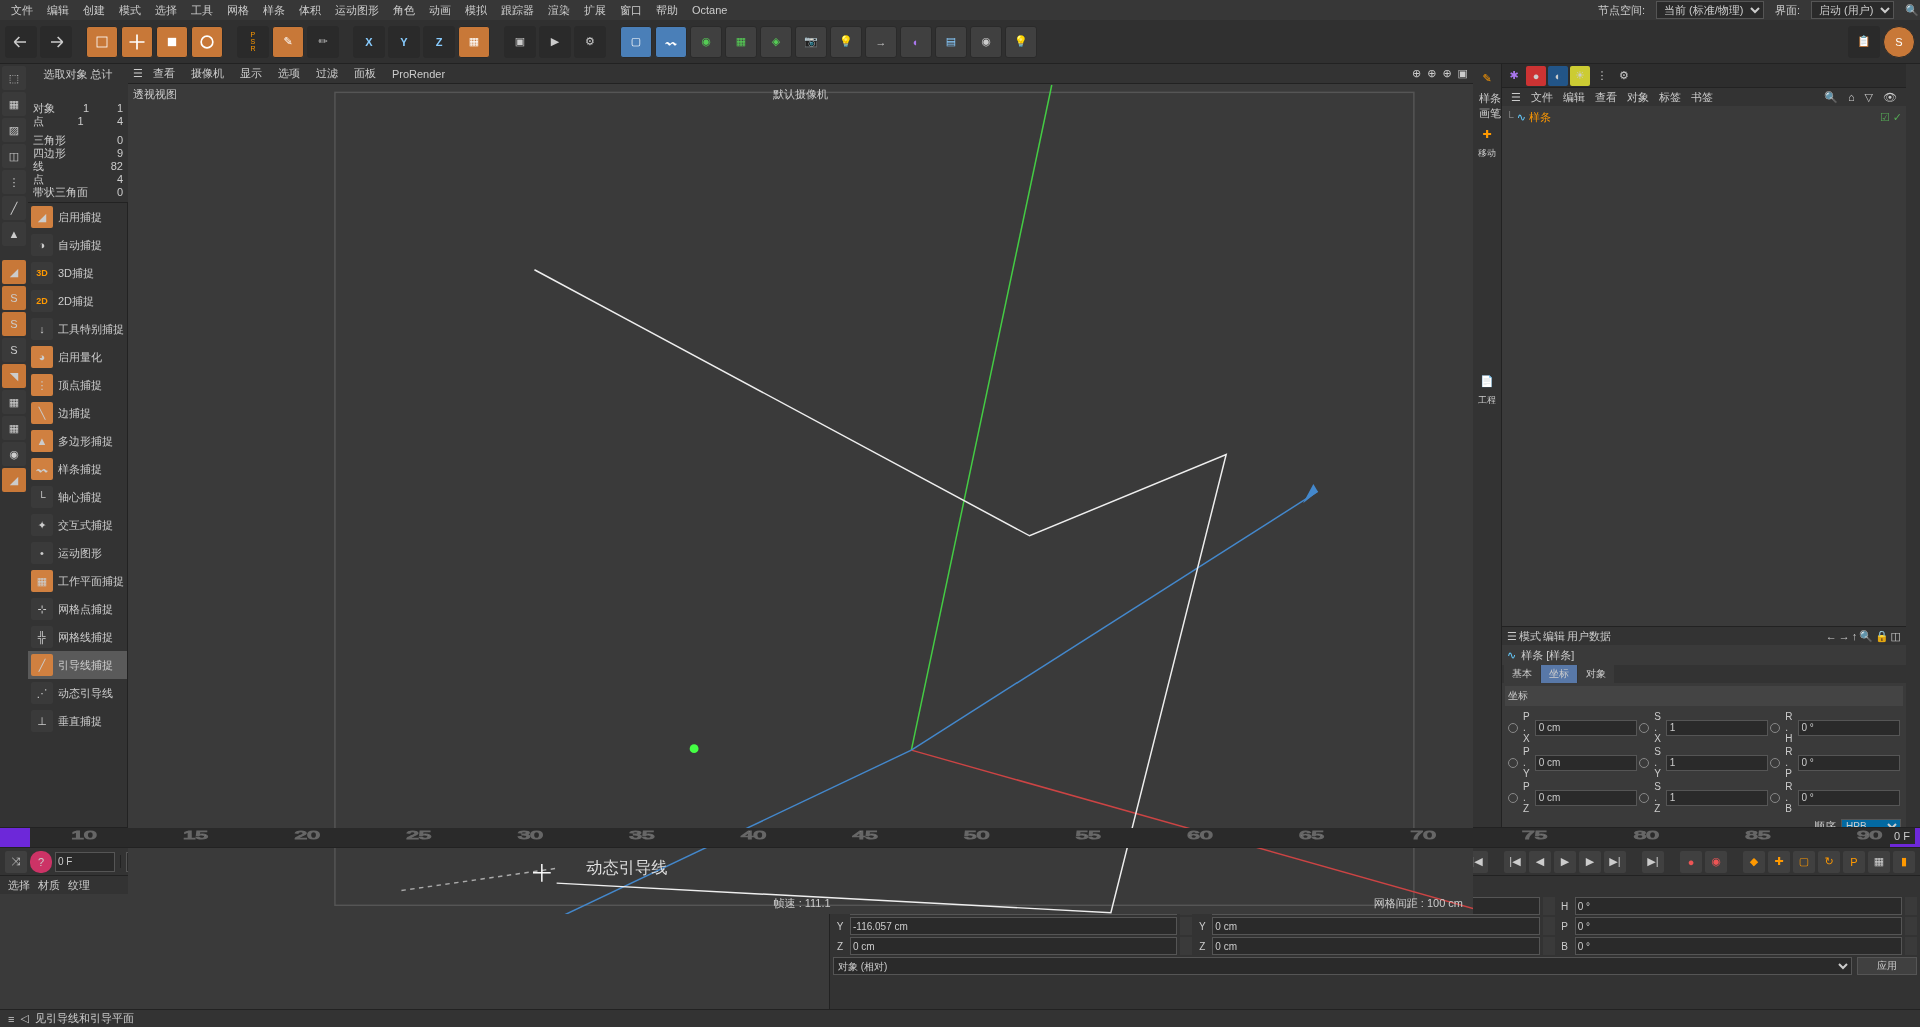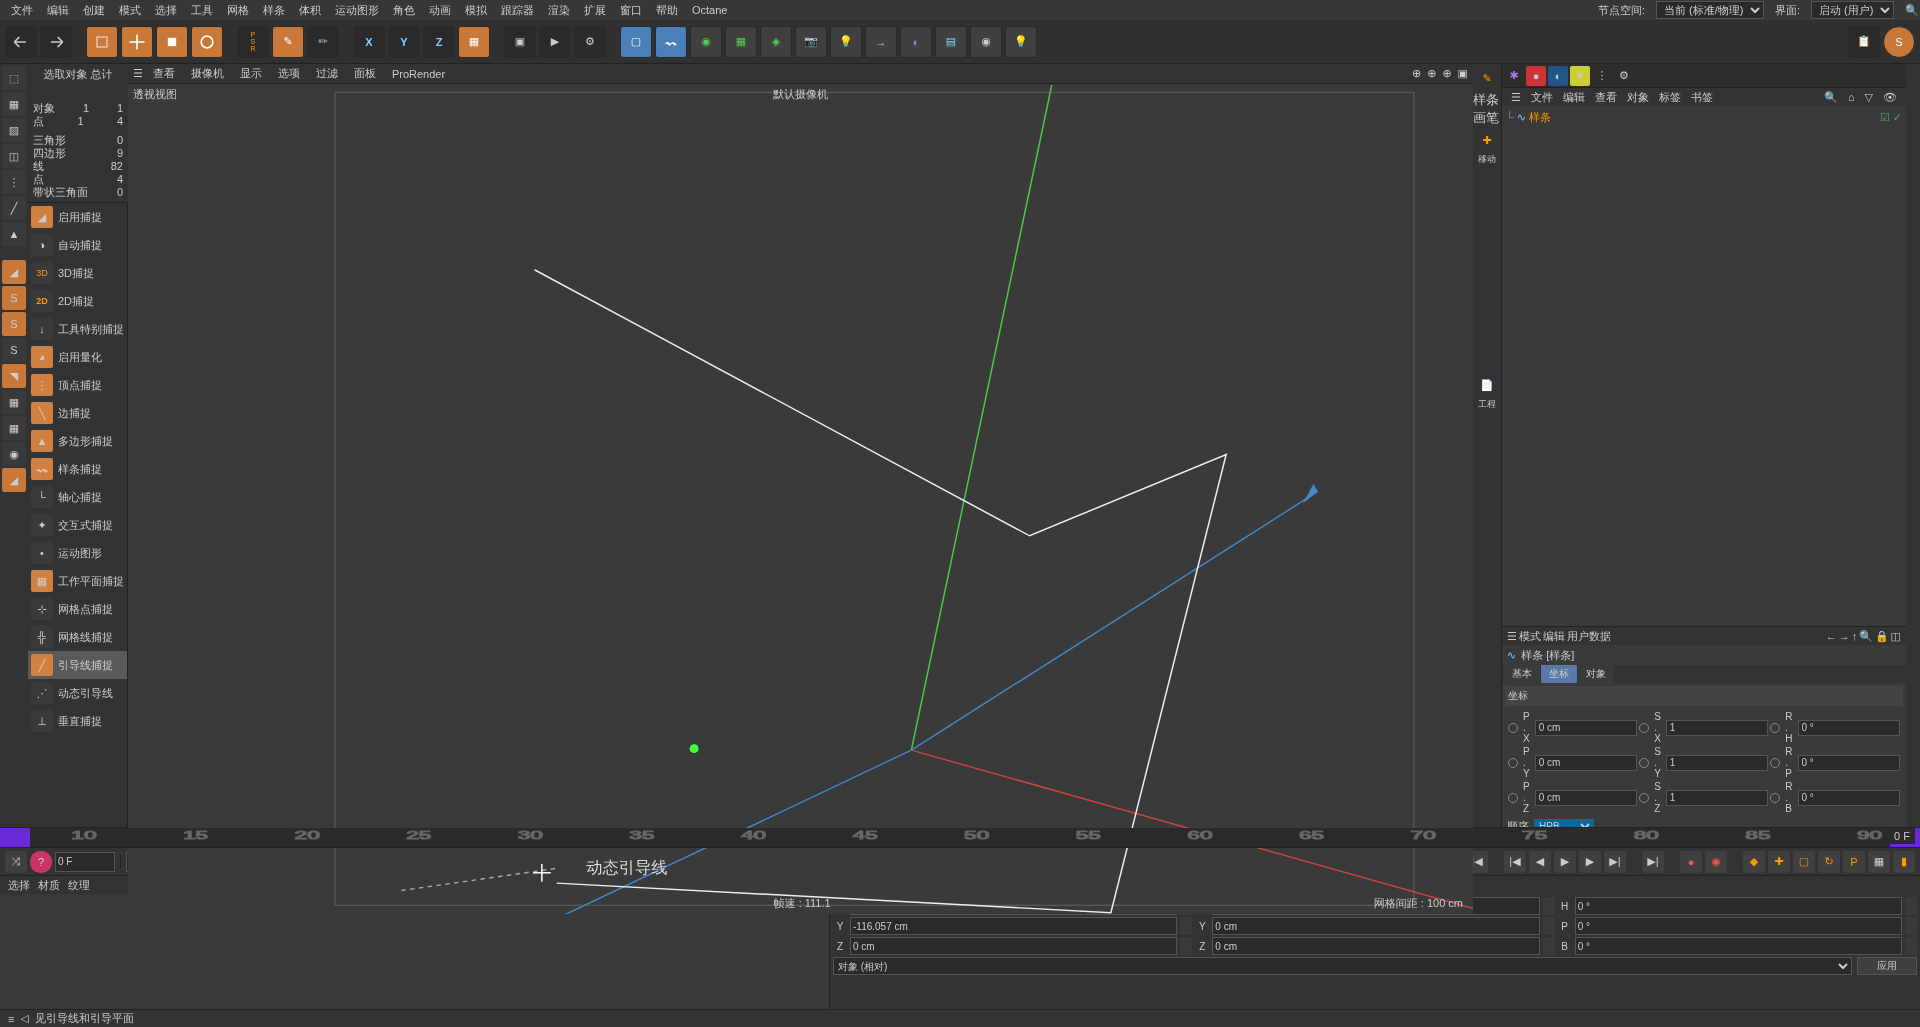--- a/index.html
+++ b/index.html
@@ -239,21 +239,21 @@
     <div class="snap-panel" style="flex:1;overflow:auto">
       <div class="snap-item">
           <div class="snap-icon orange">◢</div>
           <span>启用捕捉</span>
         </div>
       <div class="snap-item">
           <div class="snap-icon">◑</div>
           <span>自动捕捉</span>
         </div>
       <div class="snap-item">
-          <div class="snap-icon oorange" style="font-size:9px;font-weight:normal">3D</div>
+          <div class="snap-icon oorange" style="font-size:9px;font-weight:bold">3D</div>
           <span>3D捕捉</span>
         </div>
       <div class="snap-item">
           <div class="snap-icon oorange" style="font-size:9px;font-weight:bold">2D</div>
           <span>2D捕捉</span>
         </div>
       <div class="snap-item">
           <div class="snap-icon">↓</div>
           <span>工具特别捕捉</span>
         </div>
@@ -357,21 +357,21 @@
         </g>
         <text x="310" y="533" fill="#ddd" font-size="11">动态引导线</text>
       </svg>
       <span class="vp-info" style="left:48%">帧速 : 111.1</span>
       <span class="vp-info" style="right:10px">网格间距 : 100 cm</span>
     </div>
   </div>
 
   <div class="right-col">
     <div class="rtool" style="color:#f90">✎</div>
-    <span style="font-size:13px;text-align:left">样条画笔</span>
+    <span style="font-size:11px;text-align:right">样条画笔</span>
     <div class="rtool" style="color:#f90">✚</div>
     <span style="font-size:9px">移动</span>
     <div style="flex:1"></div>
     <div class="rtool">📄</div>
     <span style="font-size:9px;margin-bottom:5px">工程</span>
     <div style="flex:2"></div>
   </div>
 
   <div class="right-panel">
     <div class="render-bar">
@@ -455,21 +455,21 @@
           <span class="circ"></span>
             <span class="lbl">P . Z</span>
             <input value="0 cm" style="">
           <span class="circ"></span>
             <span class="lbl">S . Z</span>
             <input value="1" style="">
           <span class="circ"></span>
             <span class="lbl">R . B</span>
             <input value="0 °" style="">
         </div>
-        <div style="display:flex;gap:5px;padding:2px">
+        <div style="display:flex;justify-content:flex-end;gap:5px;padding:2px">
           <span>顺序</span>
           <select style="background:#0369a1;border:1px solid #555;color:#ccc;font-size:10px;width:60px"><option>HPB</option></select>
         </div>
 
       </div>
     </div>
   </div>
   <div style="width:14px;background:#333"></div>
 </div>
 

